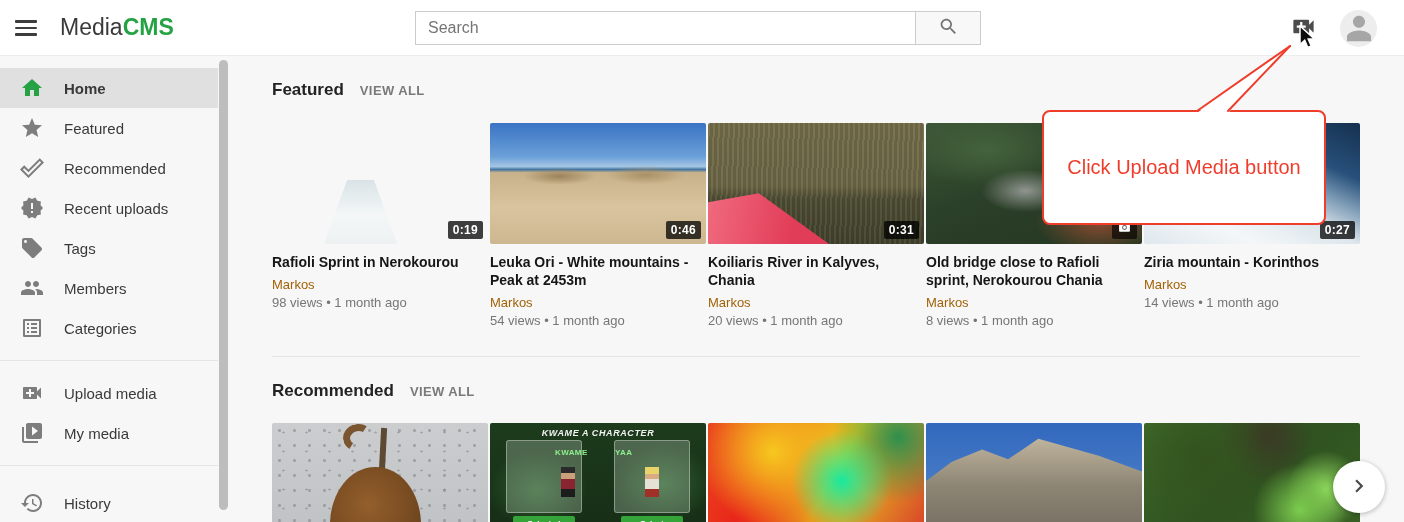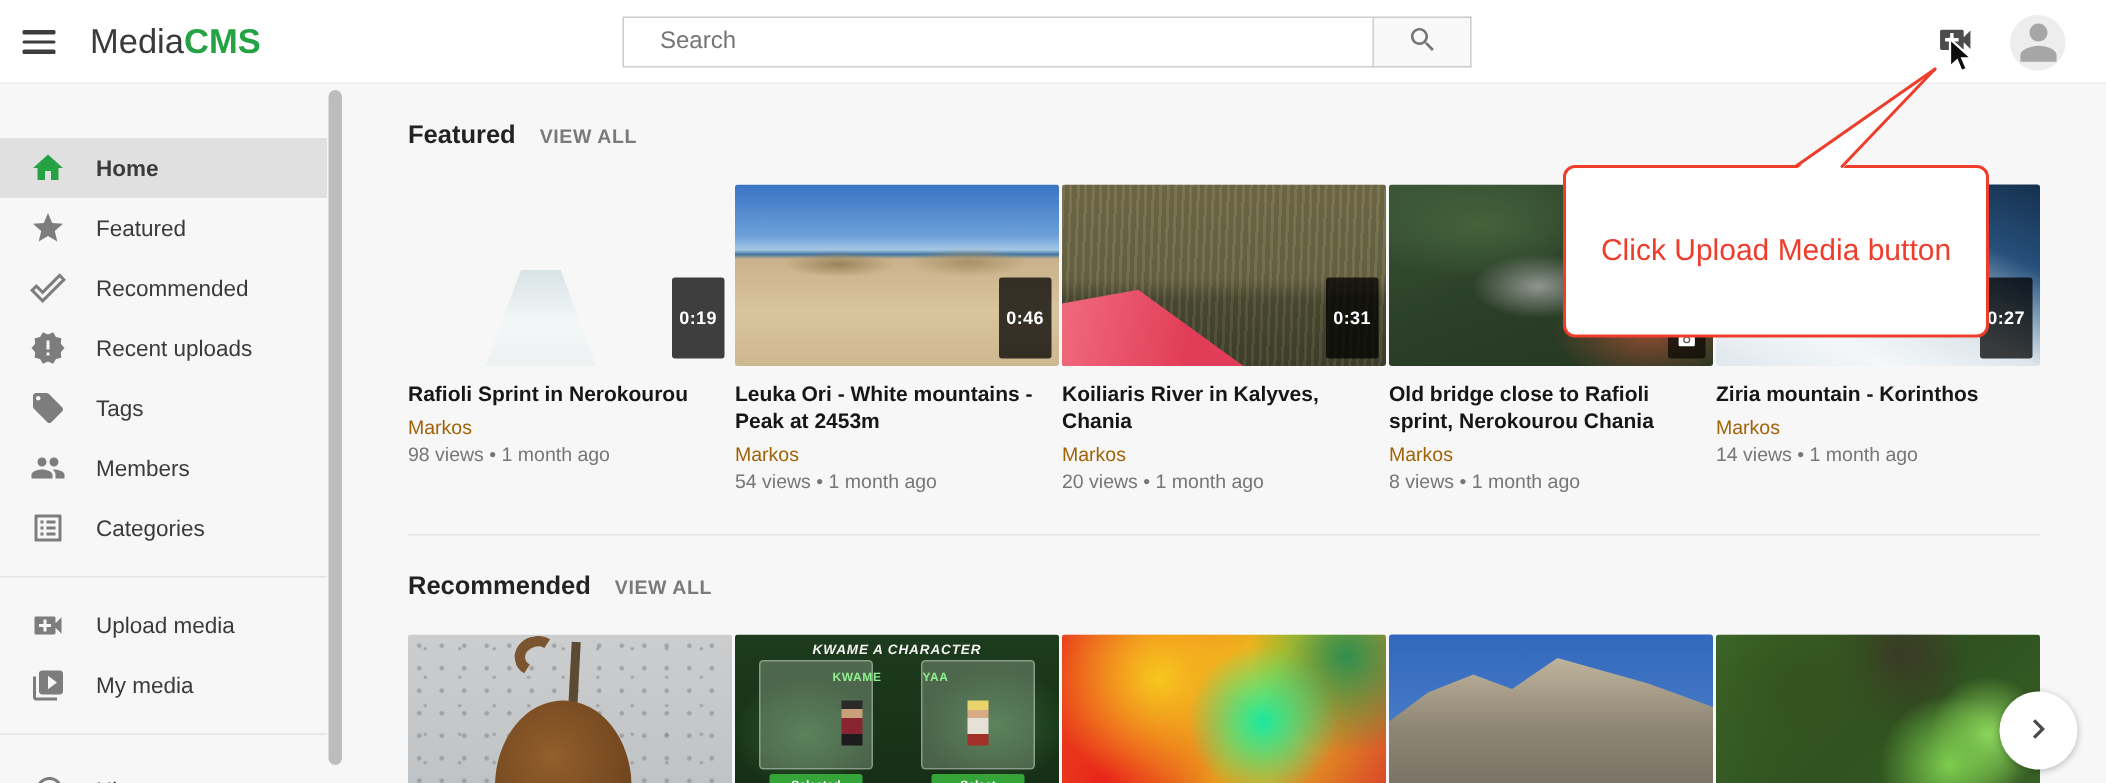--- a/index.html
+++ b/index.html
@@ -7,45 +7,45 @@
   body { font-family:"Liberation Sans", sans-serif; background:#fff; }
   .app { position:relative; width:1404px; height:522px; overflow:hidden; background:#f7f7f7; }
 
   
   .header { position:absolute; top:0; left:0; width:1404px; height:56px; background:#fff; border-bottom:1px solid #ececec; z-index:30; }
   .hamburger { position:absolute; left:15px; top:16px; width:26px; height:24px; display:flex; flex-direction:column; justify-content:center; gap:4px; background:none; border:none; cursor:pointer; }
   .hamburger span { display:block; width:22px; height:2.6px; background:#3d3d3d; border-radius:1px; }
   .logo { position:absolute; left:60px; top:14px; font-size:23px; letter-spacing:0; color:#3a3a3a; text-decoration:none; }
   .logo .cms { color:#25a244;font-weight:bold; }
   .searchwrap { position:absolute; left:415px; top:11px; display:flex; }
-  .search-input { width:501px; height:34px; border:1px solid #ccc; background:#fff; padding:0 24px; font-size:16px; color:#333; font-family:"Liberation Sans",sans-serif; outline:none; }
+  .search-input { width:501px; height:34px; border:1px solid #ccc; background:#fff; padding:0 12px; font-size:16px; color:#333; font-family:"Liberation Sans",sans-serif; outline:none; }
   .search-input::placeholder { color:#757575; }
   .search-btn { width:65px; height:34px; border:1px solid #ccc; border-left:none; background:#f8f8f8; display:flex; align-items:center; justify-content:center; cursor:pointer; }
   .upload-btn { position:absolute; left:1288px; top:14px; width:30px; height:28px; background:none; border:none; display:flex; align-items:center; justify-content:center; cursor:pointer; }
   .avatar-btn { position:absolute; left:1340px; top:10px; width:37px; height:37px; border-radius:50%; border:none; background:#ededed; display:flex; align-items:flex-end; justify-content:center; overflow:hidden; cursor:pointer; }
 
   
   .sidebar { position:absolute; top:56px; left:0; width:218px; bottom:0; background:#f7f7f7; padding-top:12px; z-index:10; }
   .side-item { height:40px; display:flex; align-items:center; padding-left:20px; gap:20px; cursor:pointer; color:#3a3a3a; font-size:15px; }
   .side-item .icn { width:24px; height:24px; color:#7d7d7d; flex:0 0 24px; }
-  .side-item.active { background:#e0e0e0; font-weight:bold;margin-top:24px; }
+  .side-item.active { background:#e0e0e0; font-weight:bold; }
   .side-item.active .icn { color:#25a244; }
   .side-div { border-top:1px solid #e4e4e4; margin-top:12px; }
   .g2 { margin-top:12px; }
   .g3 { margin-top:17px; }
   .side-scroll { position:absolute; top:60px; left:219px; width:9px; height:450px; border-radius:5px; background:#bdbdbd; z-index:11; }
 
   
   .sec-head { position:absolute; display:flex; align-items:baseline; z-index:5; }
   .sec-title { font-size:17px; font-weight:bold; color:#232323; }
   .view-all { margin-left:16px; font-size:13px; font-weight:bold; letter-spacing:.4px; color:#7a7a7a; text-decoration:none; cursor:pointer;text-align:center; }
   .row { position:absolute; left:272px; display:flex; gap:2px; }
   .card { width:216px; }
   .thumb { position:relative; width:216px; height:121px; border-radius:2px; overflow:hidden; display:block; cursor:pointer; }
-  .dur { position:absolute; right:5px; bottom:5px; background:rgba(0,0,0,0.75); color:#fff; font-size:12px; font-weight:bold; padding:20px 5px; border-radius:2px; letter-spacing:.3px; }
+  .dur { position:absolute; right:5px; bottom:5px; background:rgba(0,0,0,0.75); color:#fff; font-size:12px; font-weight:bold; padding:2px 5px; border-radius:2px; letter-spacing:.3px; }
   .badge-cam { position:absolute; right:5px; bottom:5px; background:rgba(0,0,0,0.65); padding:3px 5px 1px; border-radius:2px; }
   .card-title { margin-top:9px; padding-right:12px; font-size:14px; font-weight:bold; line-height:18px; color:#161616; cursor:pointer; }
   .card-author { margin-top:6px; font-size:13px; color:#a16207; cursor:pointer; }
   .card-meta { margin-top:3px; font-size:13px; color:#767676; }
   .main-div { position:absolute; left:272px; top:356px; width:1088px; border-top:1px solid #e5e5e5; }
 
   
   .t1 { background:
     radial-gradient(ellipse 32% 30% at 10% 58%, #4e6b3a 0%, rgba(78,107,58,0) 70%),
     radial-gradient(ellipse 27% 23% at 50% 40%, #2e241c 0%, #2e241c 58%, rgba(46,36,28,0) 62%),

